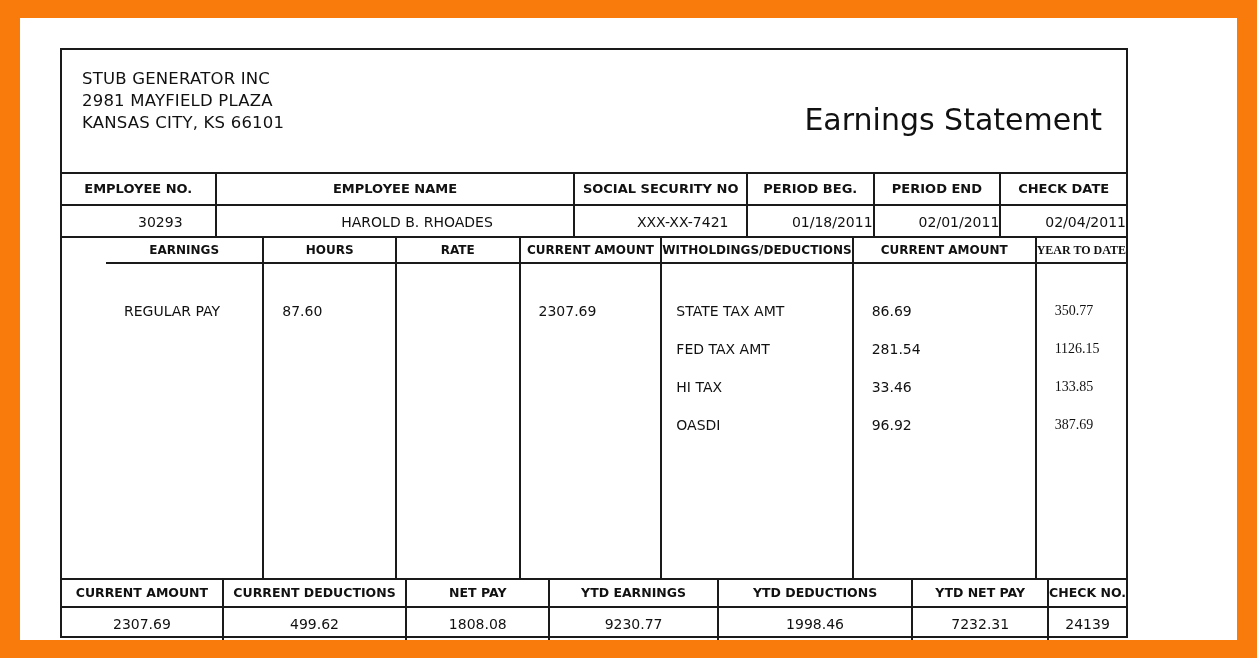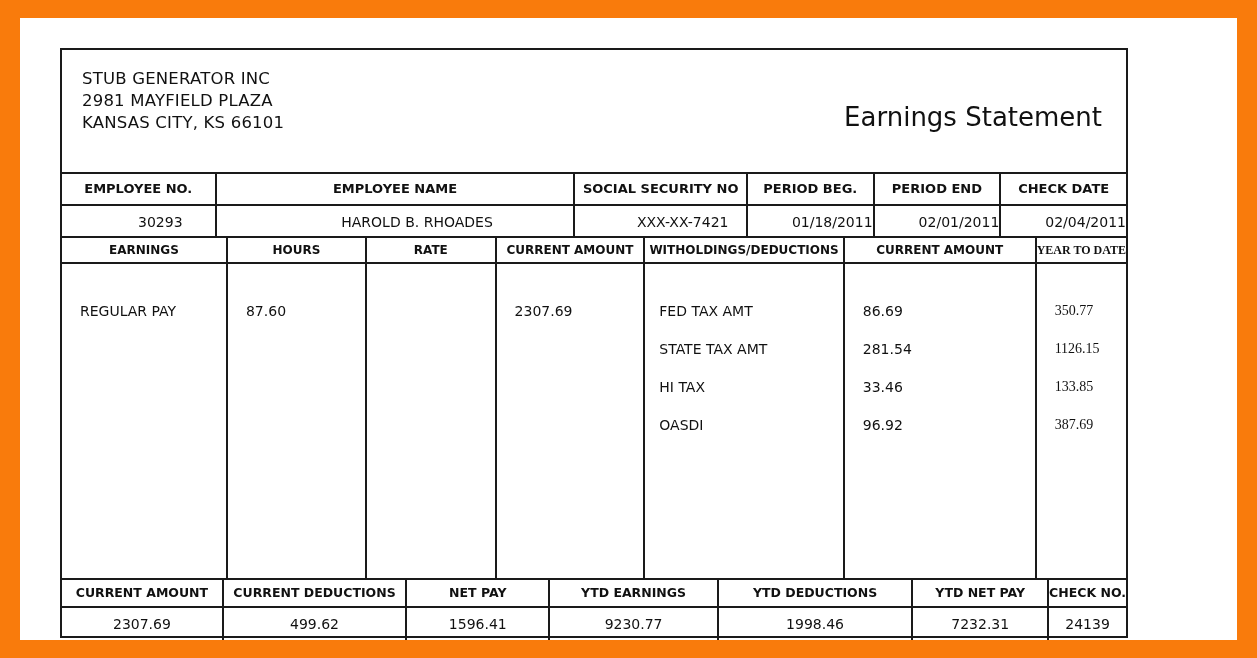--- a/index.html
+++ b/index.html
@@ -58,21 +58,21 @@
     top: 18px;
     font-size: 16.5px;
     line-height: 22px;
     color: #111;
     letter-spacing: .2px;
   }
   .doc-title {
     position: absolute;
     right: 24px;
     top: 52px;
-    font-size: 26px;
+    font-size: 30px;
     color: #111;
   }
 
   
   .band-emp {
     height: 64px;
     border-bottom: 2px solid #1a1a1a;
   }
   .band-emp .cell {
     border-right: 2px solid #1a1a1a;
@@ -95,20 +95,21 @@
     line-height: 32px;
     text-align: center;
     font-size: 14px;
     color: #111;
     padding-left: 44px;
   }
 
   
   .band-main {
     height: 340px;
+    padding-left: 44px;
   }
   .band-main > .cell {
     border-right: 2px solid #1a1a1a;
     display: flex;
     flex-direction: column;
   }
   .band-main > .cell:last-child { border-right: none; font-family: Liberation Serif, serif; }
   .col-head {
     height: 24px;
     line-height: 24px;
@@ -231,22 +232,22 @@
       <div class="cell" style="width:155px">
         <div class="col-head">CURRENT AMOUNT</div>
         <div class="col-body">
           <div class="line pad-l">2307.69</div>
         </div>
       </div>
 
       <div class="cell" style="width:208px">
         <div class="col-head">WITHOLDINGS/DEDUCTIONS</div>
         <div class="col-body">
+          <div class="line pad-l-sm">STATE TAX AMT</div>
           <div class="line pad-l-sm">FED TAX AMT</div>
-          <div class="line pad-l-sm">STATE TAX AMT</div>
           <div class="line pad-l-sm">HI TAX</div>
           <div class="line pad-l-sm">OASDI</div>
         </div>
       </div>
 
       <div class="cell" style="width:200px">
         <div class="col-head">CURRENT AMOUNT</div>
         <div class="col-body">
           <div class="line pad-l">86.69</div>
           <div class="line pad-l">281.54</div>
@@ -271,21 +272,21 @@
       <div class="cell" style="width:173px">
         <div class="sum-head">CURRENT AMOUNT</div>
         <div class="sum-val">2307.69</div>
       </div>
       <div class="cell" style="width:196px">
         <div class="sum-head">CURRENT DEDUCTIONS</div>
         <div class="sum-val">499.62</div>
       </div>
       <div class="cell" style="width:153px">
         <div class="sum-head">NET PAY</div>
-        <div class="sum-val">1596.41</div>
+        <div class="sum-val">1808.08</div>
       </div>
       <div class="cell" style="width:180px">
         <div class="sum-head">YTD EARNINGS</div>
         <div class="sum-val">9230.77</div>
       </div>
       <div class="cell" style="width:208px">
         <div class="sum-head">YTD DEDUCTIONS</div>
         <div class="sum-val">1998.46</div>
       </div>
       <div class="cell" style="width:145px">

